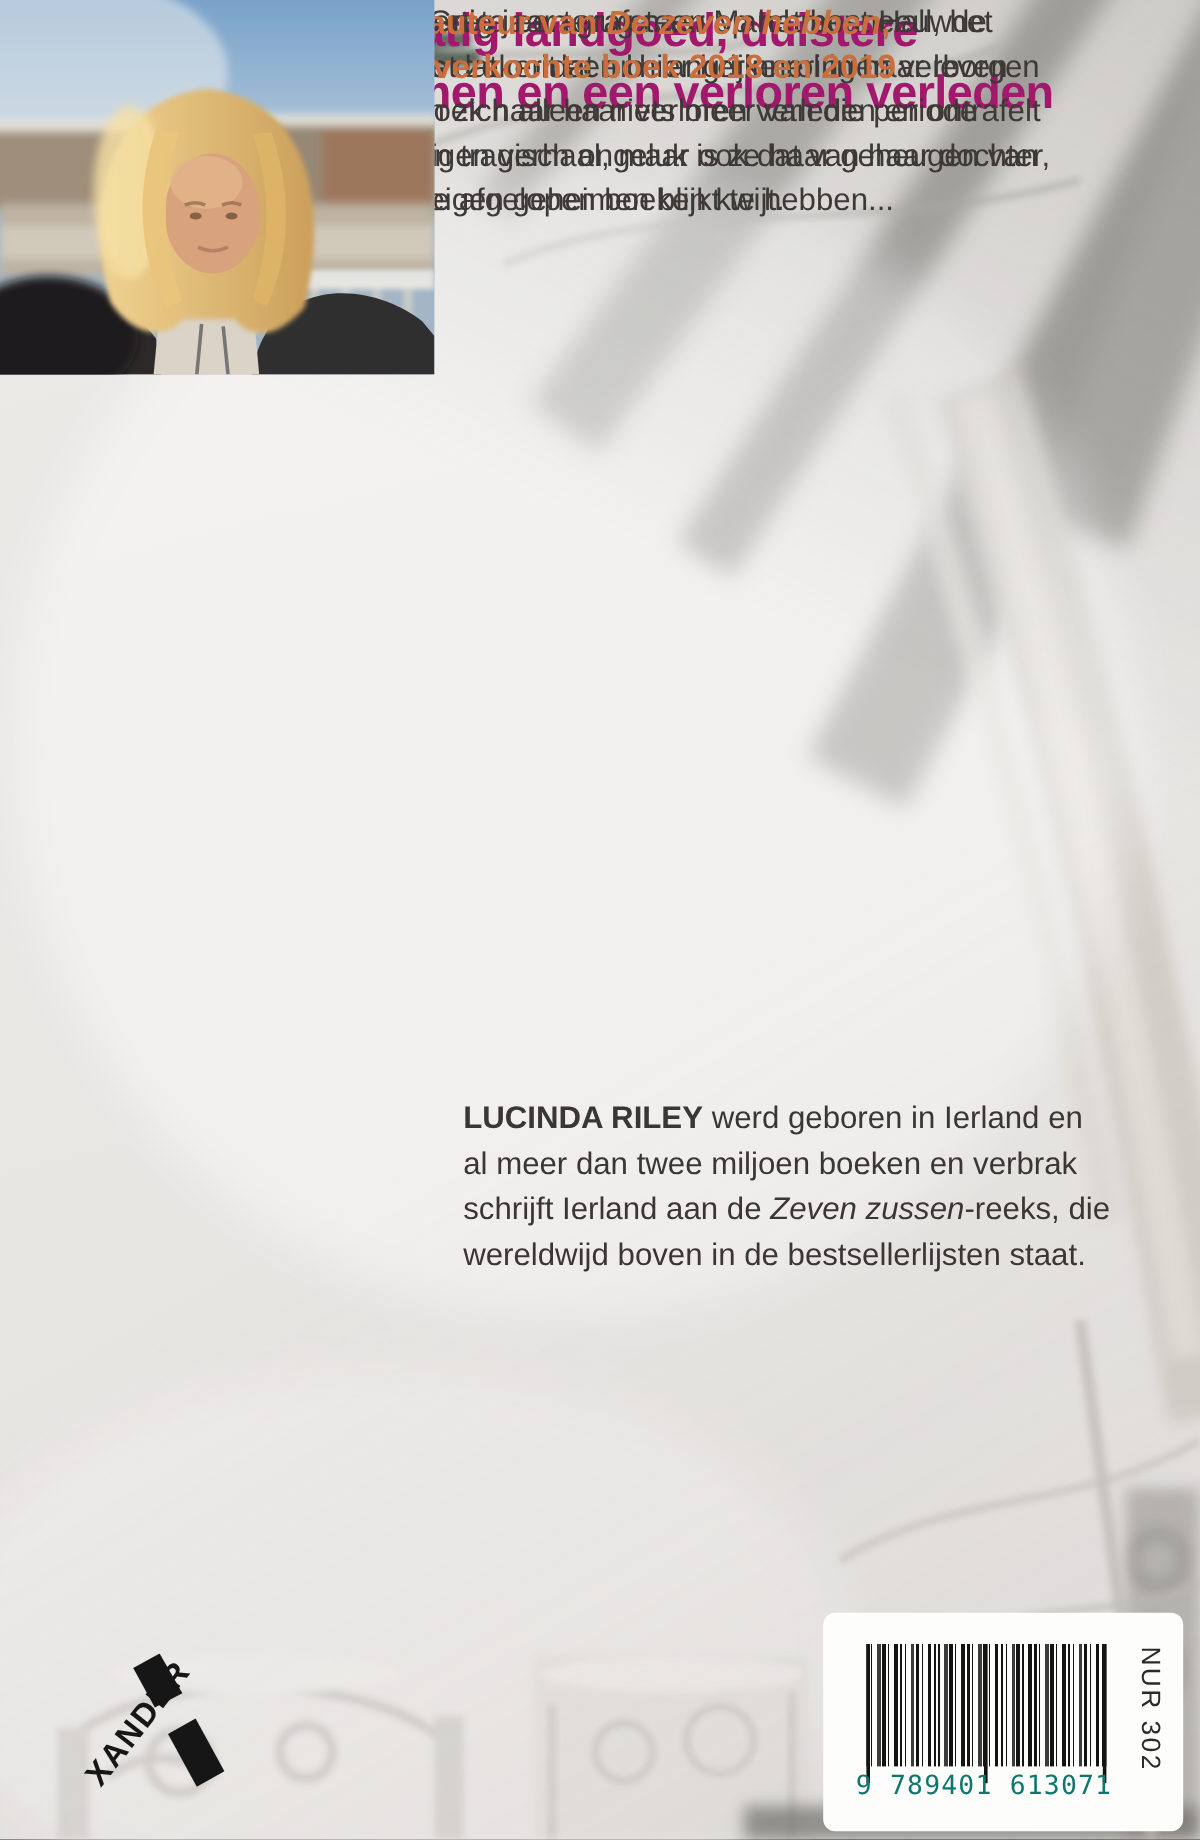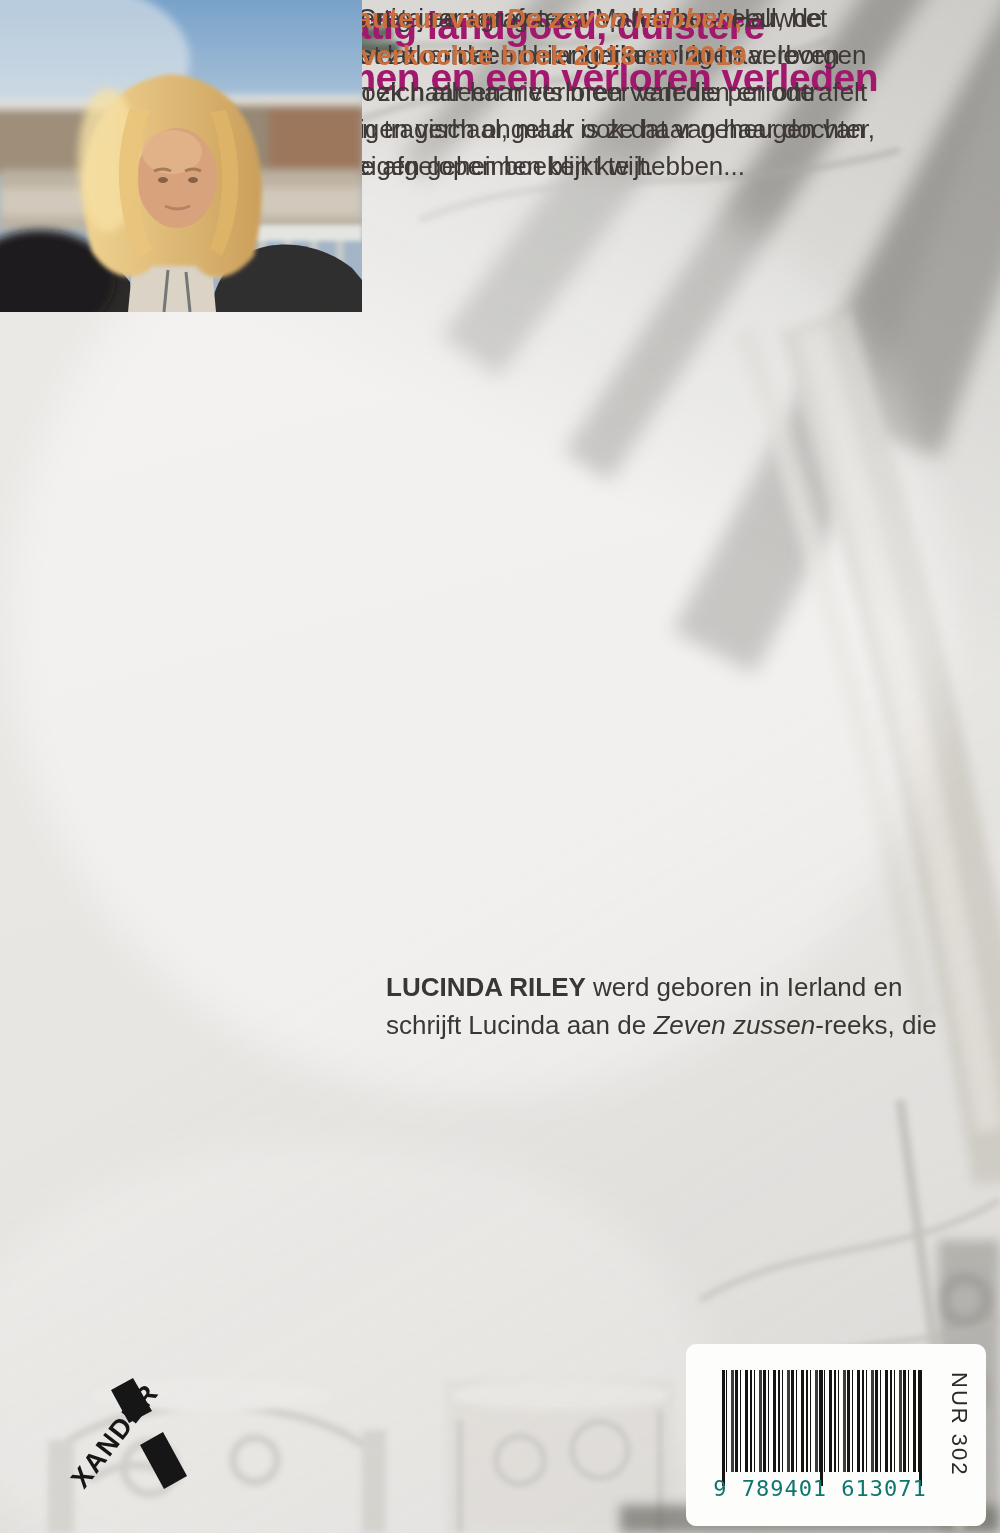--- a/index.html
+++ b/index.html
@@ -31,21 +31,21 @@
   .para.p2{top:563;}
 
   
   .promo{position:absolute;left:0;right:0;top:808;text-align:center;
     color:#c96e3c;font-weight:bold;font-size:28px;line-height:37px;}
   .promo .line{white-space:nowrap;}
   .promo em{font-style:italic;}
 
   
   .photo{position:absolute;left:0;top:958;width:362px;height:312px;overflow:hidden;background:#9db4cc;}
-  .bio{position:absolute;left:386px;top:968px;width:575px;color:#3a3634;
+  .bio{position:absolute;left:386px;top:912px;width:575px;color:#3a3634;
     font-size:26px;line-height:38px;text-align:left;}
   .bio .line{white-space:nowrap;}
   .bio strong{font-weight:bold;}
   .bio em{font-style:italic;}
 
   
   .logo{position:absolute;left:70px;top:1378px;width:132px;height:118px;}
   .website{position:absolute;left:205px;top:1463px;color:#2c2a27;
     font-size:21px;font-weight:700;letter-spacing:2.5px;white-space:nowrap;}
 
@@ -252,21 +252,23 @@
         </g>
 
         <path d="M 130 108 C 112 160, 116 218, 140 258 L 152 250 C 134 208, 134 152, 150 110 Z" fill="#e9c47b" opacity="0.95"></path>
         <path d="M 226 110 C 244 160, 242 214, 222 256 L 210 248 C 226 206, 226 152, 210 112 Z" fill="#dcb166" opacity="0.95"></path>
         <rect x="0" y="0" width="362" height="312" fill="#f5c87e" opacity="0.08"></rect>
       </svg>
     </div>
 
     <section class="bio">
       <div class="line"><strong>LUCINDA RILEY</strong><span> werd geboren in Ierland en</span></div>
-      <div class="line"><span>schrijft Lucinda aan de </span><em>Zeven zussen</em><span>-reeks, die</span></div>
+      <div class="line">al meer dan twee miljoen boeken en verbrak</div>
+      <div class="line"><span>schrijft Ierland aan de </span><em>Zeven zussen</em><span>-reeks, die</span></div>
+      <div class="line">wereldwijd boven in de bestsellerlijsten staat.</div>
     </section>
 
     <div class="logo">
       <svg viewBox="0 0 132 118" width="132" height="118">
         <polygon points="63,0 82,33 59,45 41,12" fill="#161616"></polygon>
         <polygon points="93,54 117,98 94,111 70,67" fill="#161616"></polygon>
         <text transform="translate(14,112) rotate(-52)" font-family="Liberation Sans, sans-serif" font-size="27" font-weight="bold" letter-spacing="1.5" fill="#161616">XANDER</text>
       </svg>
     </div>
 

